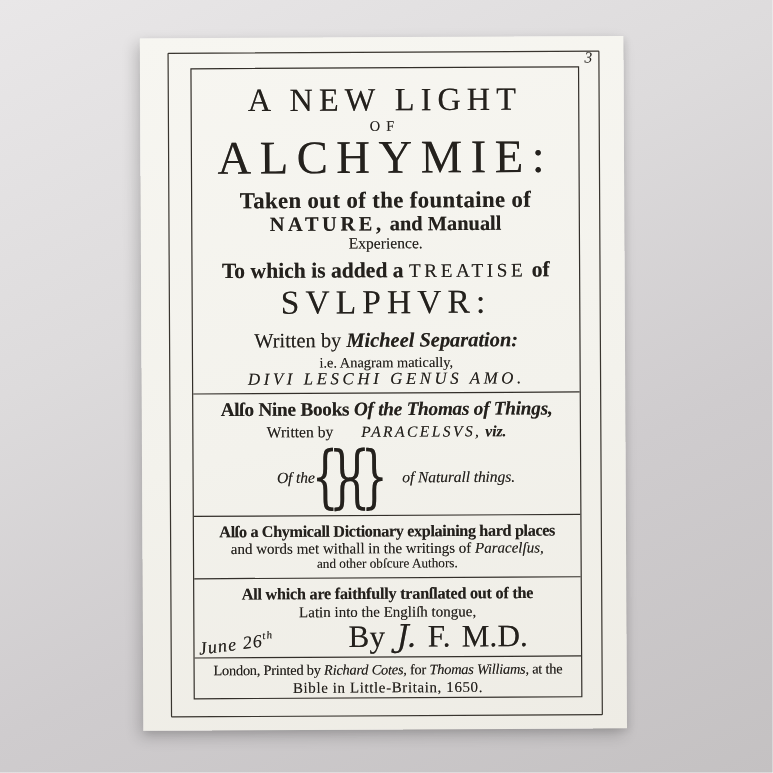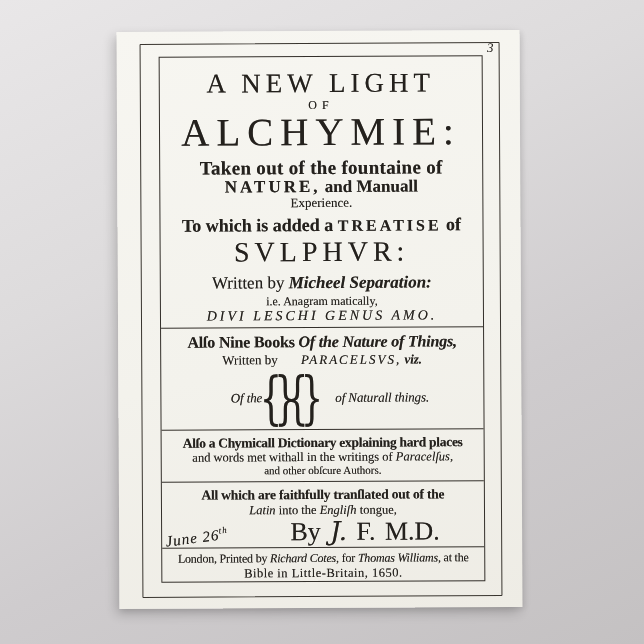--- a/index.html
+++ b/index.html
@@ -42,21 +42,21 @@
 
   
   .l-anew   {margin-top:13px;font-size:27px;line-height:27px;letter-spacing:5px;}
   .l-of     {margin-top:1px;font-size:12px;line-height:14px;letter-spacing:5px;}
   .l-alch   {font-size:39px;line-height:40px;letter-spacing:7px;white-space:nowrap;}
   .l-taken  {margin-top:5px;font-size:19px;line-height:21px;font-weight:700;letter-spacing:0.3px;}
   .l-nature {font-size:17px;line-height:18px;font-weight:700;}
   .l-nature .caps{letter-spacing:3px;}
   .l-exp    {font-size:13px;line-height:14px;}
   .l-towhich{margin-top:4px;font-size:18px;line-height:22px;font-weight:600;white-space:nowrap;}
-  .l-towhich .caps{font-size:16px;letter-spacing:3px;font-weight:700;}
+  .l-towhich .caps{font-size:16px;letter-spacing:3px;font-weight:400;}
   .l-svl    {font-size:28px;line-height:30px;letter-spacing:5px;}
   .l-written{margin-top:5px;font-size:17px;line-height:21px;}
   .l-written .name{font-style:italic;font-weight:700;}
   .l-ie     {margin-top:2px;font-size:12px;line-height:13px;}
   .l-divi   {font-size:14px;line-height:16px;font-style:italic;letter-spacing:3px;}
 
   
   .b-head{margin-top:4px;font-size:16px;line-height:20px;font-weight:700;letter-spacing:-0.2px;white-space:nowrap;}
   .b-head .it{font-style:italic;}
   .b-sub {font-size:13px;line-height:15px;}
@@ -79,21 +79,21 @@
 
   
   .d1{margin-top:5px;font-size:13.5px;line-height:16px;font-weight:700;letter-spacing:-0.3px;white-space:nowrap;}
   .d2{font-size:12.5px;line-height:13px;}
   .d2 .it{font-style:italic;}
   .d3{font-size:11px;line-height:12px;}
 
   
   .t1{margin-top:4px;font-size:13.5px;line-height:17px;font-weight:700;letter-spacing:-0.2px;}
   .t2{font-size:12.5px;line-height:14px;}
-  .t2 .it{font-style:italic;}
+  .t2 .it{}
   .byline-row{height:30px;position:relative;}
   .byline{font-size:26px;line-height:28px;word-spacing:3px;padding-left:84px;white-space:nowrap;}
   .byline .fancy-j{font-family:"DejaVu Serif",serif;font-style:italic;}
   .script-date{
     position:absolute;left:3px;bottom:2px;font-size:15px;line-height:15px;font-style:italic;
     transform:rotate(-7deg);letter-spacing:1px;
   }
   .script-date sup{font-size:9px;}
 
   
@@ -131,21 +131,21 @@
           <span>Written by</span>
           <span class="name">Micheel Separation:</span>
         </div>
         <div class="l-ie">i.e. Anagram matically,</div>
         <div class="l-divi">DIVI LESCHI GENUS AMO.</div>
       </div>
 
       <div class="sec sec-books">
         <div class="b-head">
           <span>Alſo Nine Books</span>
-          <span class="it">Of the Nature of Things,</span>
+          <span class="it">Of the Thomas of Things,</span>
         </div>
         <div class="b-sub">
           <span>Written by</span>
           <span class="caps">PARACELSVS,</span>
           <span class="it">viz.</span>
         </div>
         <div class="brace-row">
           <span class="of-the">Of the</span>
           <span class="brace">{</span>
           <span class="mid-braces">

